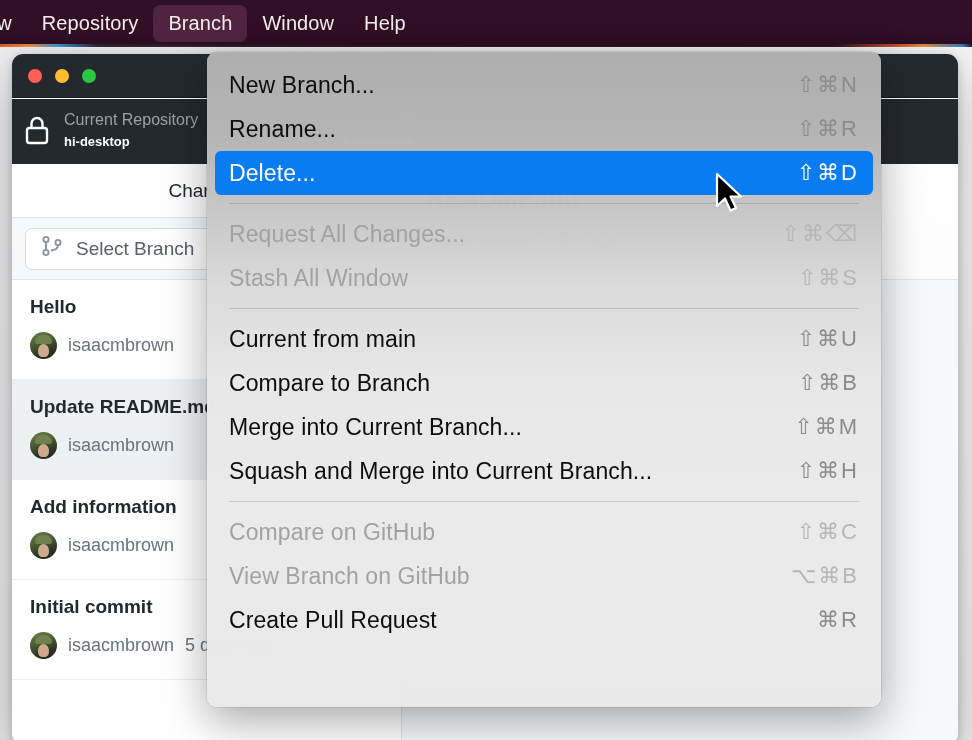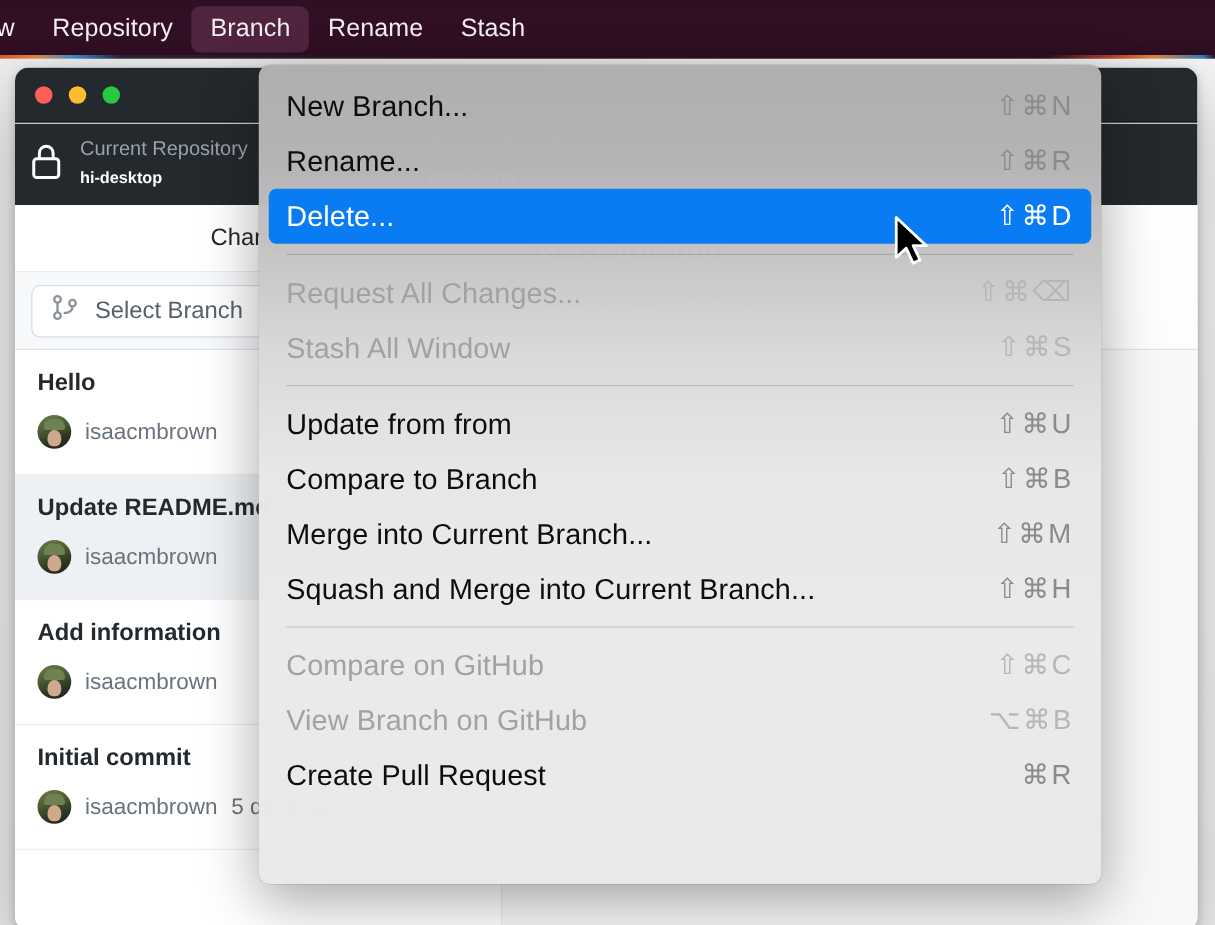--- a/index.html
+++ b/index.html
@@ -257,22 +257,22 @@
         </div>
       </div>
       <div class="diffbody"></div>
     </div>
   </div>
 
   <div class="menubar">
     <span class="mb-item first">ew</span>
     <span class="mb-item">Repository</span>
     <span class="mb-item active">Branch</span>
-    <span class="mb-item">Rename</span>
-    <span class="mb-item">Stash</span>
+    <span class="mb-item">Window</span>
+    <span class="mb-item">Help</span>
   </div>
   <div class="menubar-strip"></div>
 
   <div class="menu">
 
     <div class="mi">
       <span class="mi-label">New Branch...</span>
       <span class="mi-key">⇧⌘N</span>
     </div>
     <div class="mi">
@@ -291,21 +291,21 @@
       <span class="mi-key">⇧⌘⌫</span>
     </div>
     <div class="mi disabled">
       <span class="mi-label">Stash All Window</span>
       <span class="mi-key">⇧⌘S</span>
     </div>
 
     <div class="msep"></div>
 
     <div class="mi">
-      <span class="mi-label">Update from from</span>
+      <span class="mi-label">Current from main</span>
       <span class="mi-key">⇧⌘U</span>
     </div>
     <div class="mi">
       <span class="mi-label">Compare to Branch</span>
       <span class="mi-key">⇧⌘B</span>
     </div>
     <div class="mi">
       <span class="mi-label">Merge into Current Branch...</span>
       <span class="mi-key">⇧⌘M</span>
     </div>

